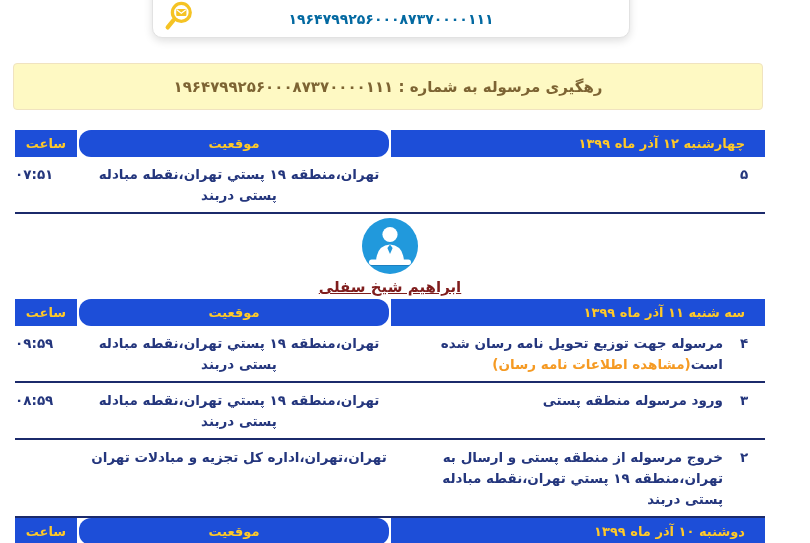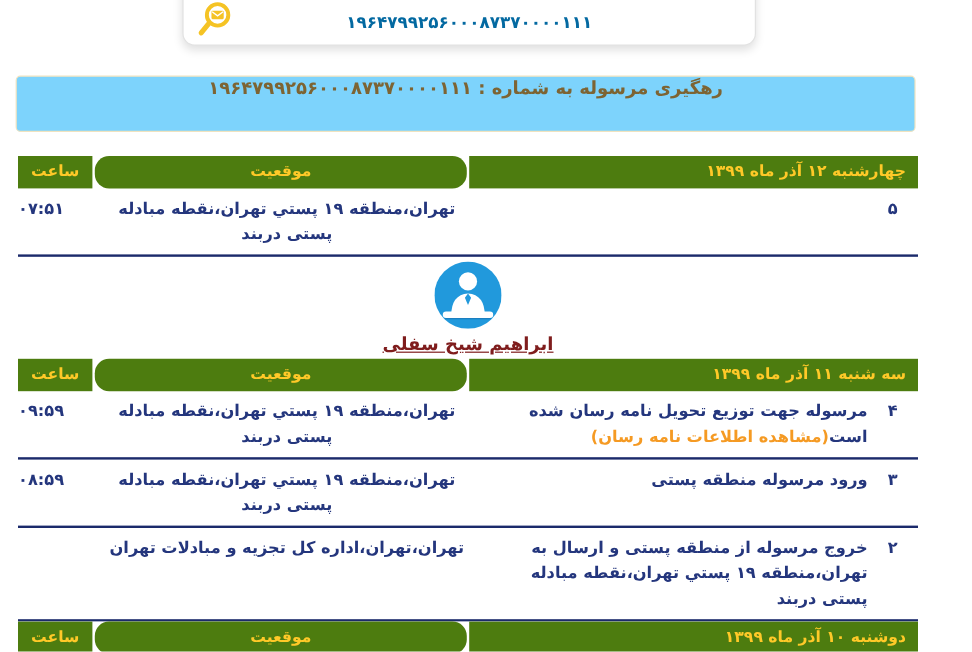--- a/index.html
+++ b/index.html
@@ -10,30 +10,30 @@
   
   .search-box { position:absolute; left:152px; top:-26px; width:478px; height:64px;
                 background:#fff; border:1px solid #e2e2e2; border-radius:10px;
                 box-shadow:0 3px 8px rgba(0,0,0,.13); direction:ltr; }
   .search-icon { position:absolute; left:11px; bottom:5px; width:31px; height:31px; }
   .tracking-value { position:absolute; left:0; right:0; bottom:10px; text-align:center;
                     color:#0369a1; font-size:14px; font-weight:bold; letter-spacing:1.5px; }
 
   
   .banner { position:absolute; top:63px; left:13px; width:750px; height:47px;
-            background:#7dd3fc; border:1px solid #f0e3c0; border-radius:4px;
-            display:flex; align-items:flex-start; justify-content:center;
+            background:#fef9c3; border:1px solid #f0e3c0; border-radius:4px;
+            display:flex; align-items:center; justify-content:center;
             color:#7d6433; font-size:15px; font-weight:bold; }
 
   
   .track-table { position:absolute; top:130px; left:15px; width:750px; }
   .thead { display:flex; direction:rtl; gap:2px; background:#fff; }
-  .thead > div { background:#4d7c0f; color:#ffc928; font-weight:bold; font-size:13px;
+  .thead > div { background:#1d4ed8; color:#ffc928; font-weight:bold; font-size:13px;
                  line-height:27px; height:27px; }
-  .th-date { width:374px; padding-right:10px; }
+  .th-date { width:374px; padding-right:20px; }
   .th-loc  { width:310px; text-align:center;border-radius:12px; }
   .th-time { flex:1; text-align:center; }
 
   .trow { display:flex; direction:rtl; border-bottom:2px solid #1b2a6b;
           padding:7px 0 6px; color:#24367d; font-size:13.5px; font-weight:bold;
           line-height:21px; }
   .td-desc { width:374px; display:flex; }
   .row-num { width:42px; text-align:center; flex:0 0 42px; }
   .desc-text { flex:1; padding-left:10px; text-align:right; }
   .desc-link { color:#f59a23; cursor:pointer; }

